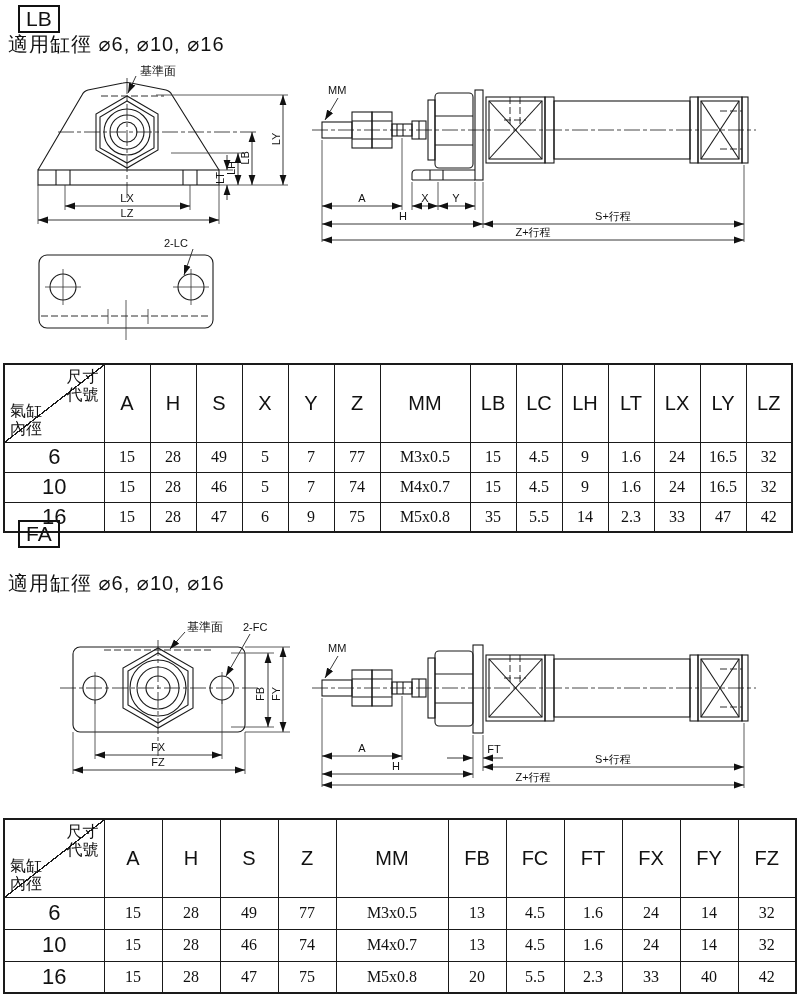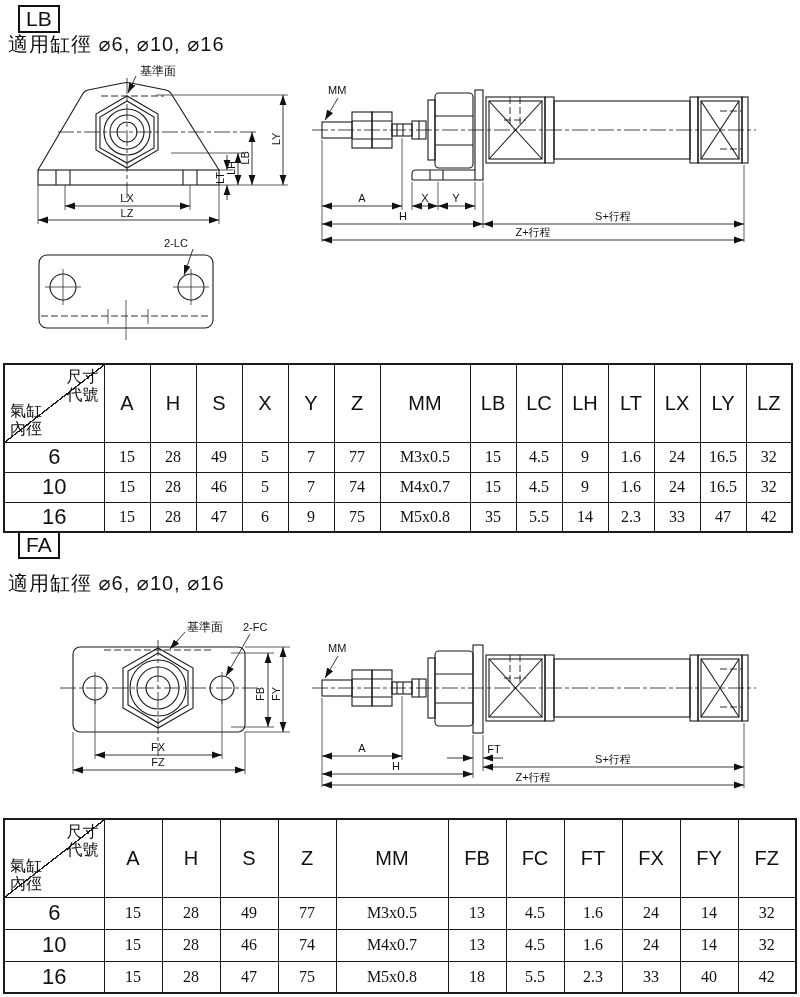--- a/index.html
+++ b/index.html
@@ -254,21 +254,21 @@
         <td>5.5</td>
         <td>14</td>
         <td>2.3</td>
         <td>33</td>
         <td>47</td>
         <td>42</td>
   </tr>
 </tbody>
   </table>
 
-<div class="abs" style="left:18px;top:531px;"><span class="tag">FA</span></div>
+<div class="abs" style="left:18px;top:520px;"><span class="tag">FA</span></div>
 <div class="abs sub" style="left:8px;top:570px;">適用缸徑 ⌀6, ⌀10, ⌀16</div>
 
 <svg class="abs" style="left:46px;top:616px;" width="252" height="180">
   <g>
     <rect class="ln" x="27" y="31" width="172" height="85" rx="7"></rect>
     <polygon class="ln" points="112,32 77,52 77,92 112,112 147,92 147,52"></polygon>
     <polygon class="ln" points="112,37 82,55 82,89 112,107 142,89 142,55"></polygon>
     <circle class="ln" cx="112" cy="72" r="28"></circle>
       <circle class="ln" cx="112" cy="72" r="21"></circle>
       <circle class="ln" cx="112" cy="72" r="12"></circle>
@@ -419,21 +419,21 @@
         <td>14</td>
         <td>32</td>
   </tr>
   <tr style="height:32px;">
     <th class="bore">16</th>
     <td>15</td>
         <td>28</td>
         <td>47</td>
         <td>75</td>
         <td>M5x0.8</td>
-        <td>18</td>
+        <td>20</td>
         <td>5.5</td>
         <td>2.3</td>
         <td>33</td>
         <td>40</td>
         <td>42</td>
   </tr>
 </tbody>
   </table>
 
 </body></html>

